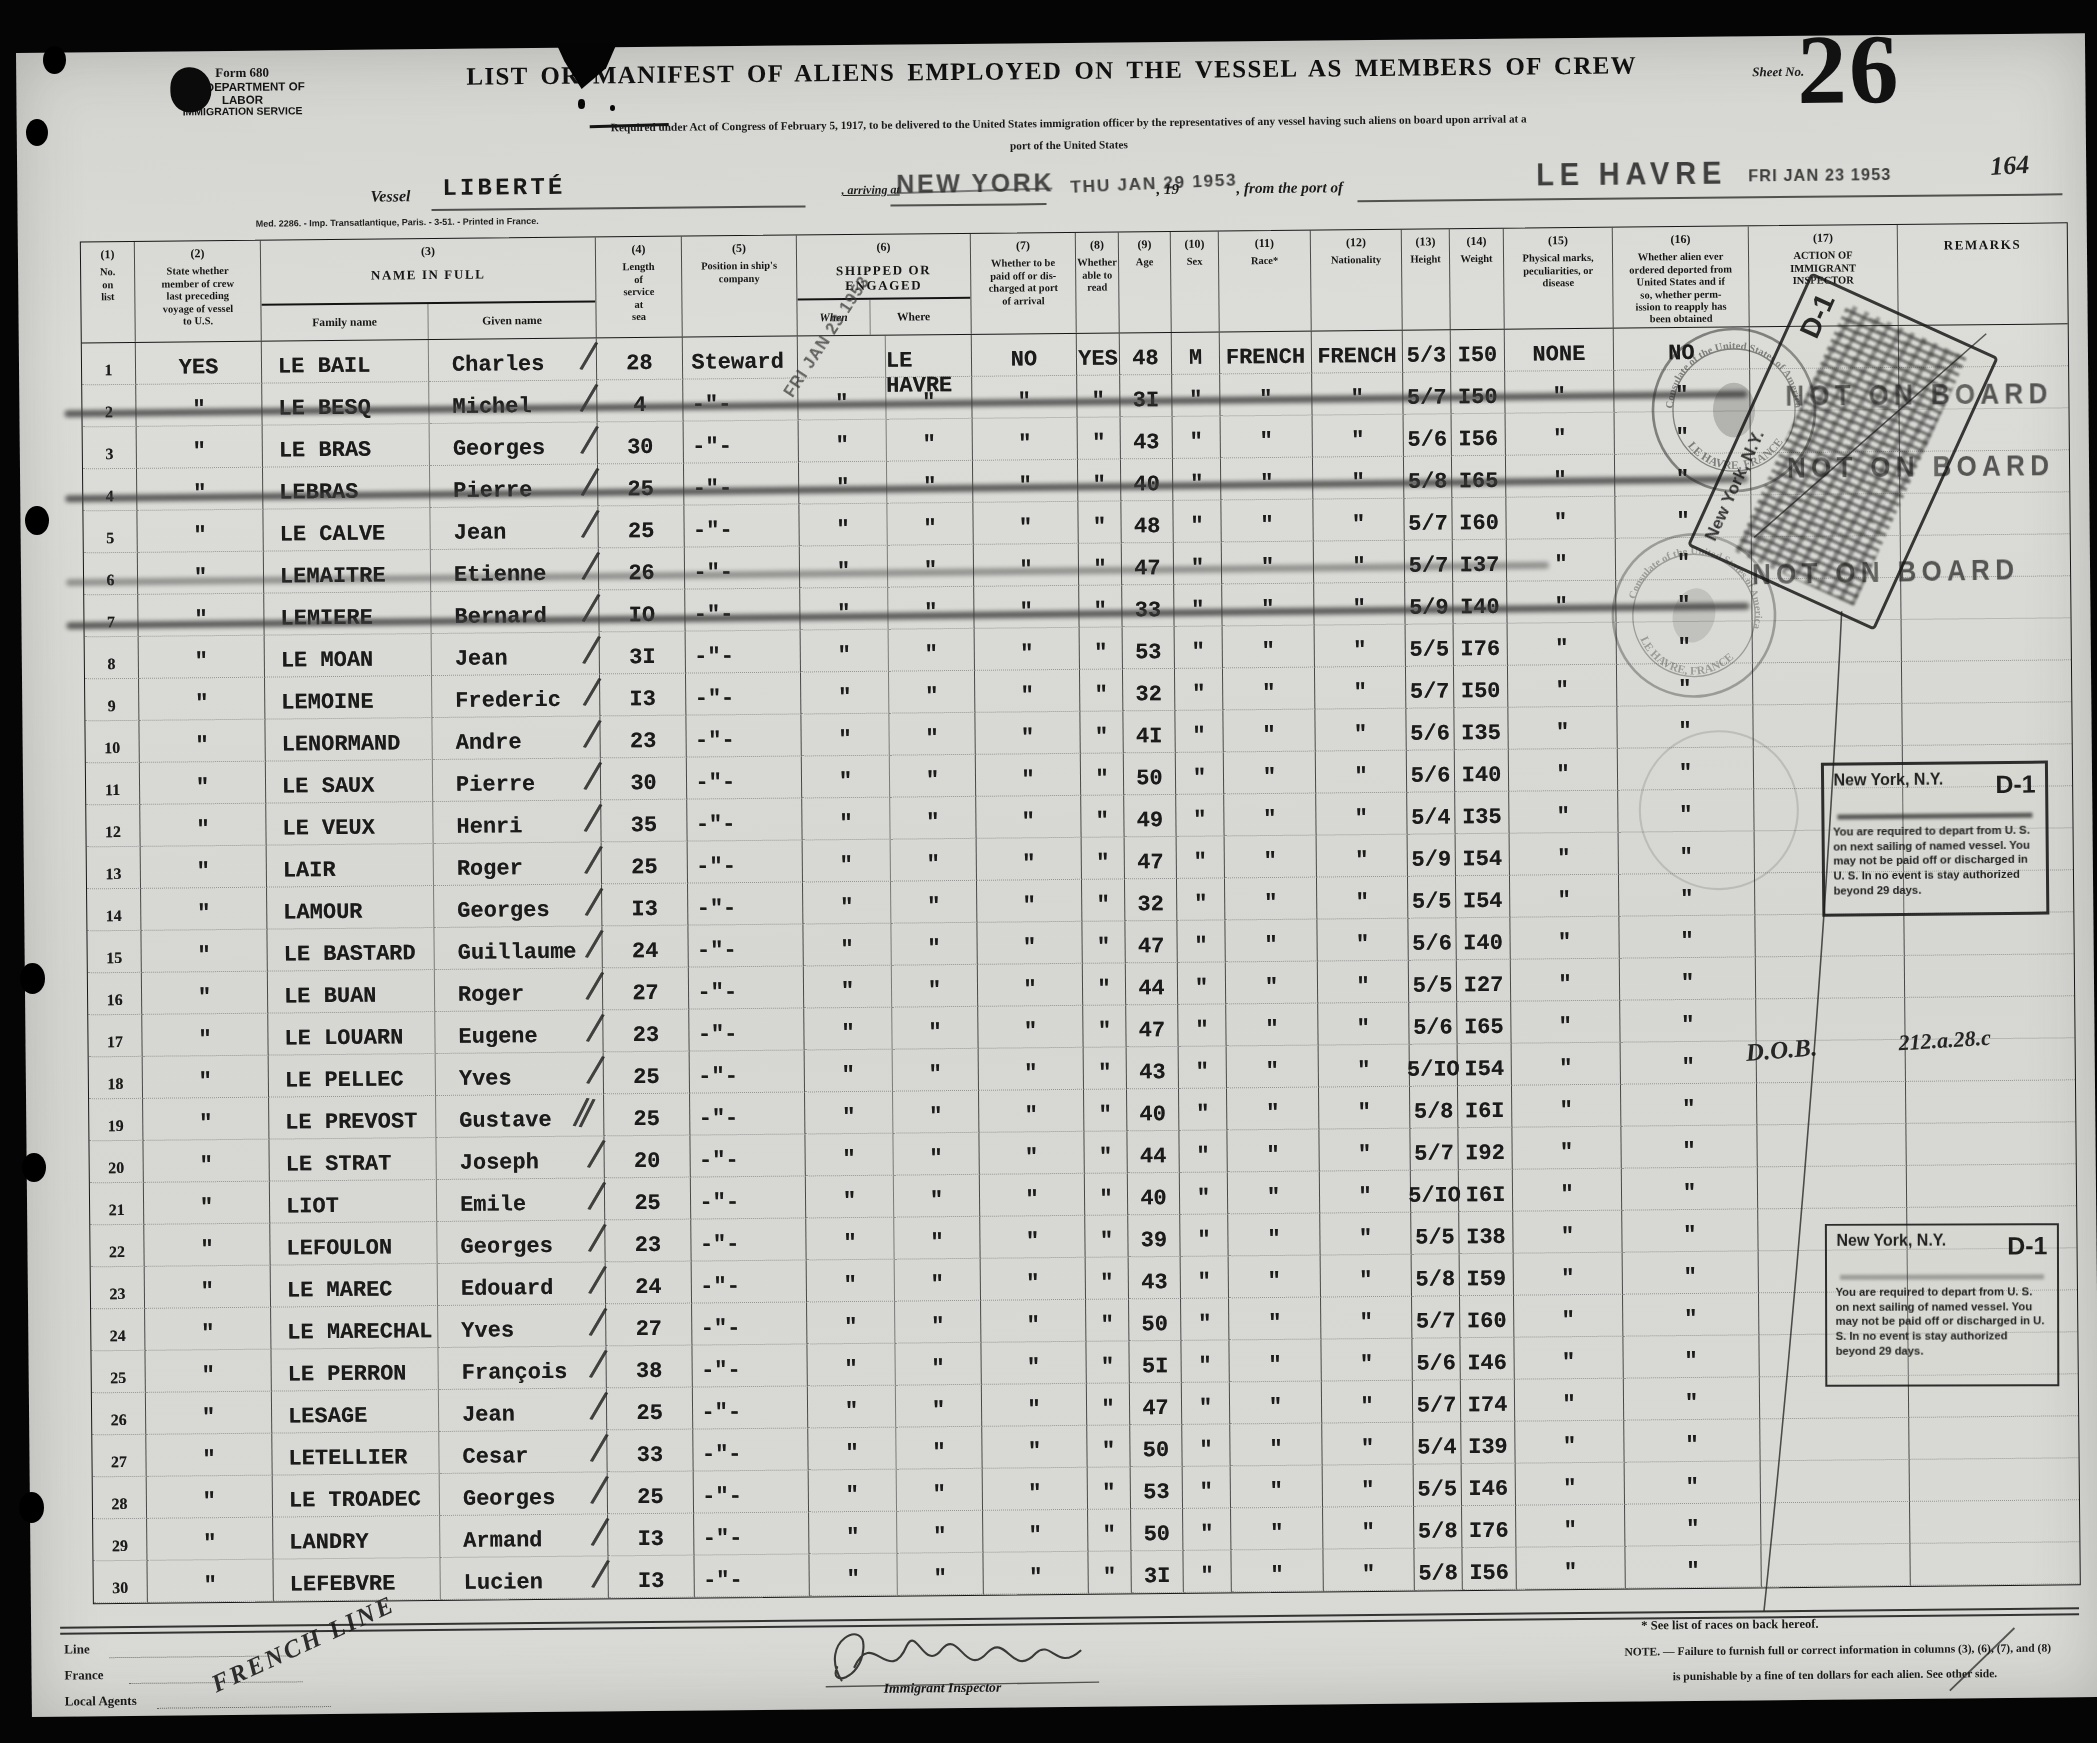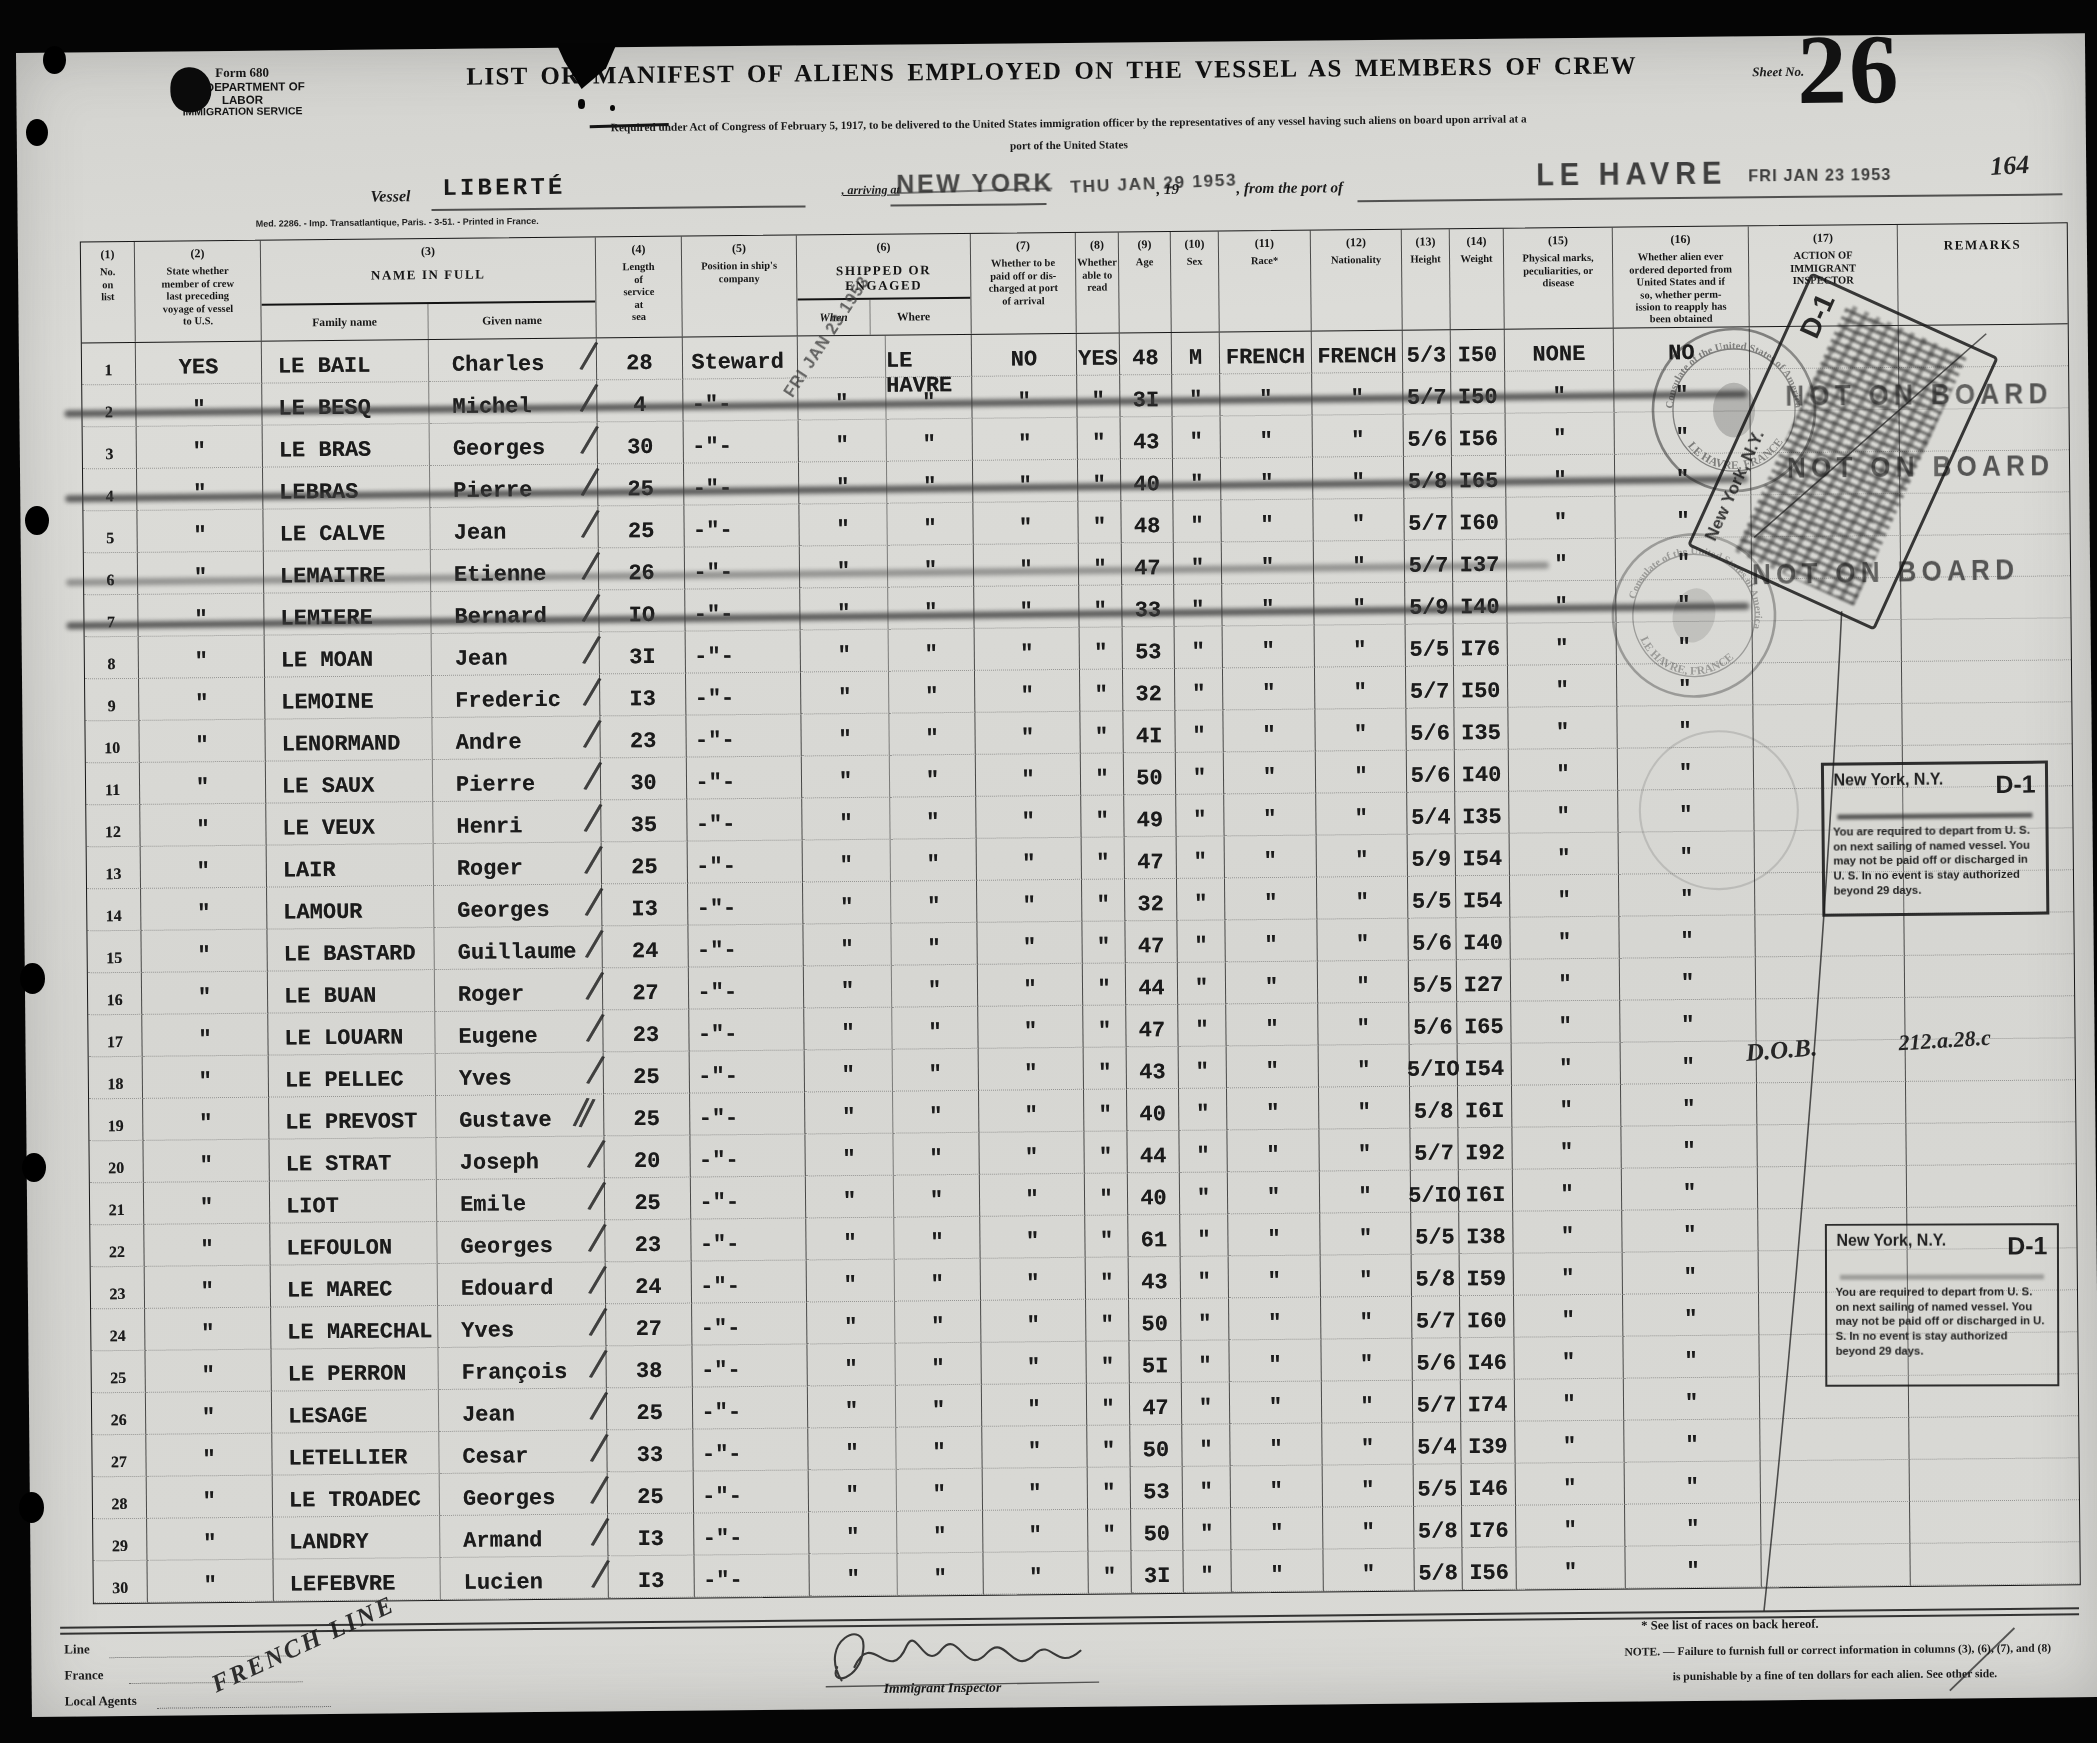--- a/index.html
+++ b/index.html
@@ -732,21 +732,21 @@
           <div class="cell c-name c-given">Georges</div>
           <div class="cell c-len">
             <span class="hand-slash">∕</span>
             <span>23</span>
           </div>
           <div class="cell c-pos">-"-</div>
           <div class="cell  lt">"</div>
           <div class="cell">"</div>
           <div class="cell">"</div>
           <div class="cell">"</div>
-          <div class="cell">61</div>
+          <div class="cell">39</div>
           <div class="cell">"</div>
           <div class="cell">"</div>
           <div class="cell">"</div>
           <div class="cell">5/5</div>
           <div class="cell">I38</div>
           <div class="cell">"</div>
           <div class="cell">"</div>
           <div class="cell"></div>
           <div class="cell"></div>
           <div class="cell c-no">23</div>

